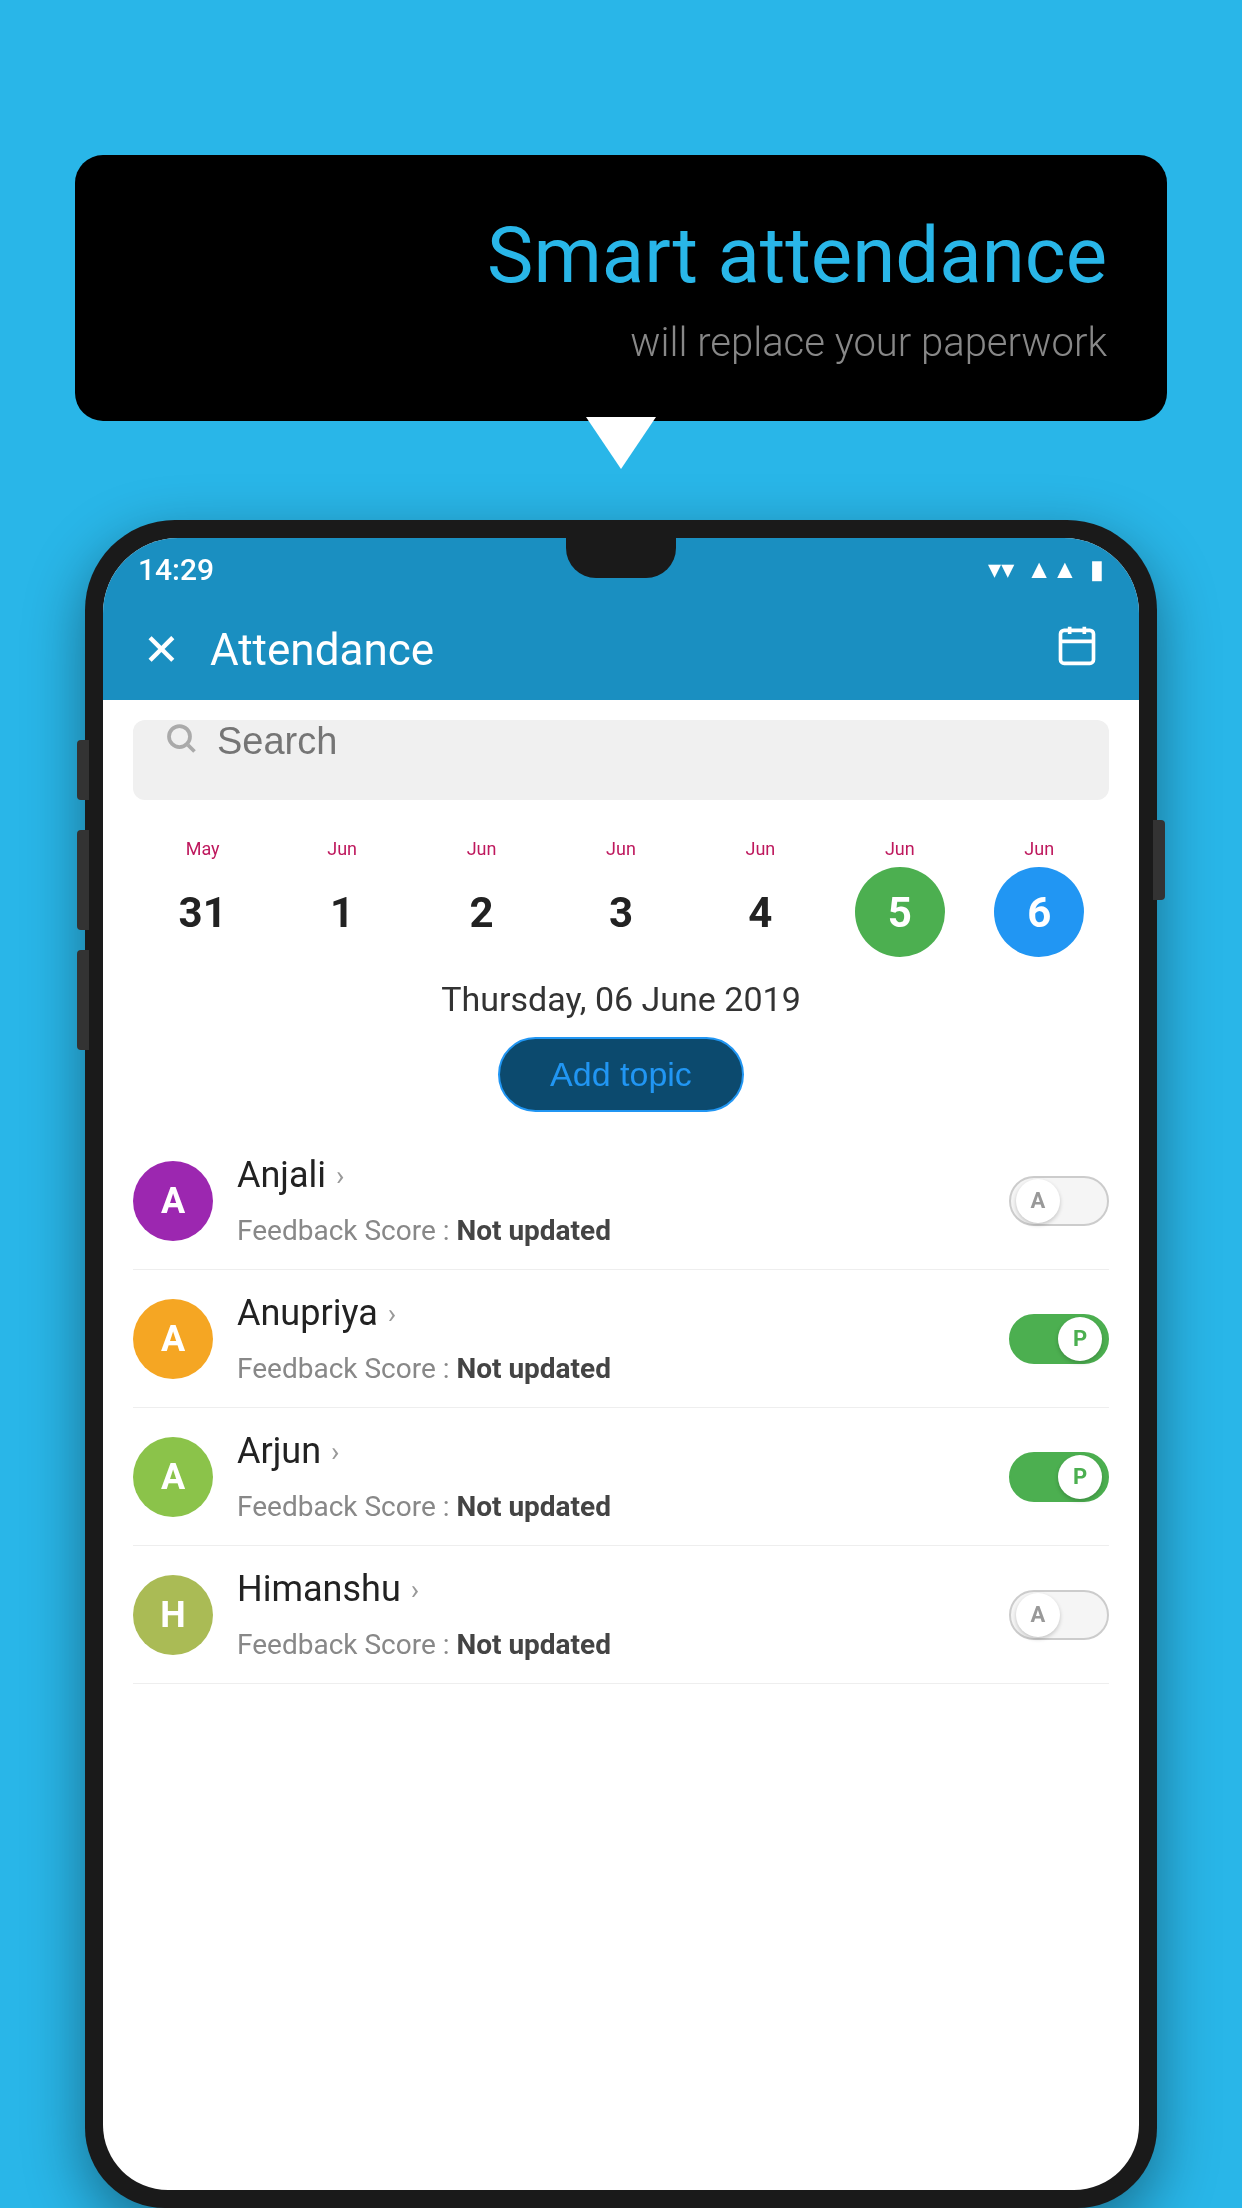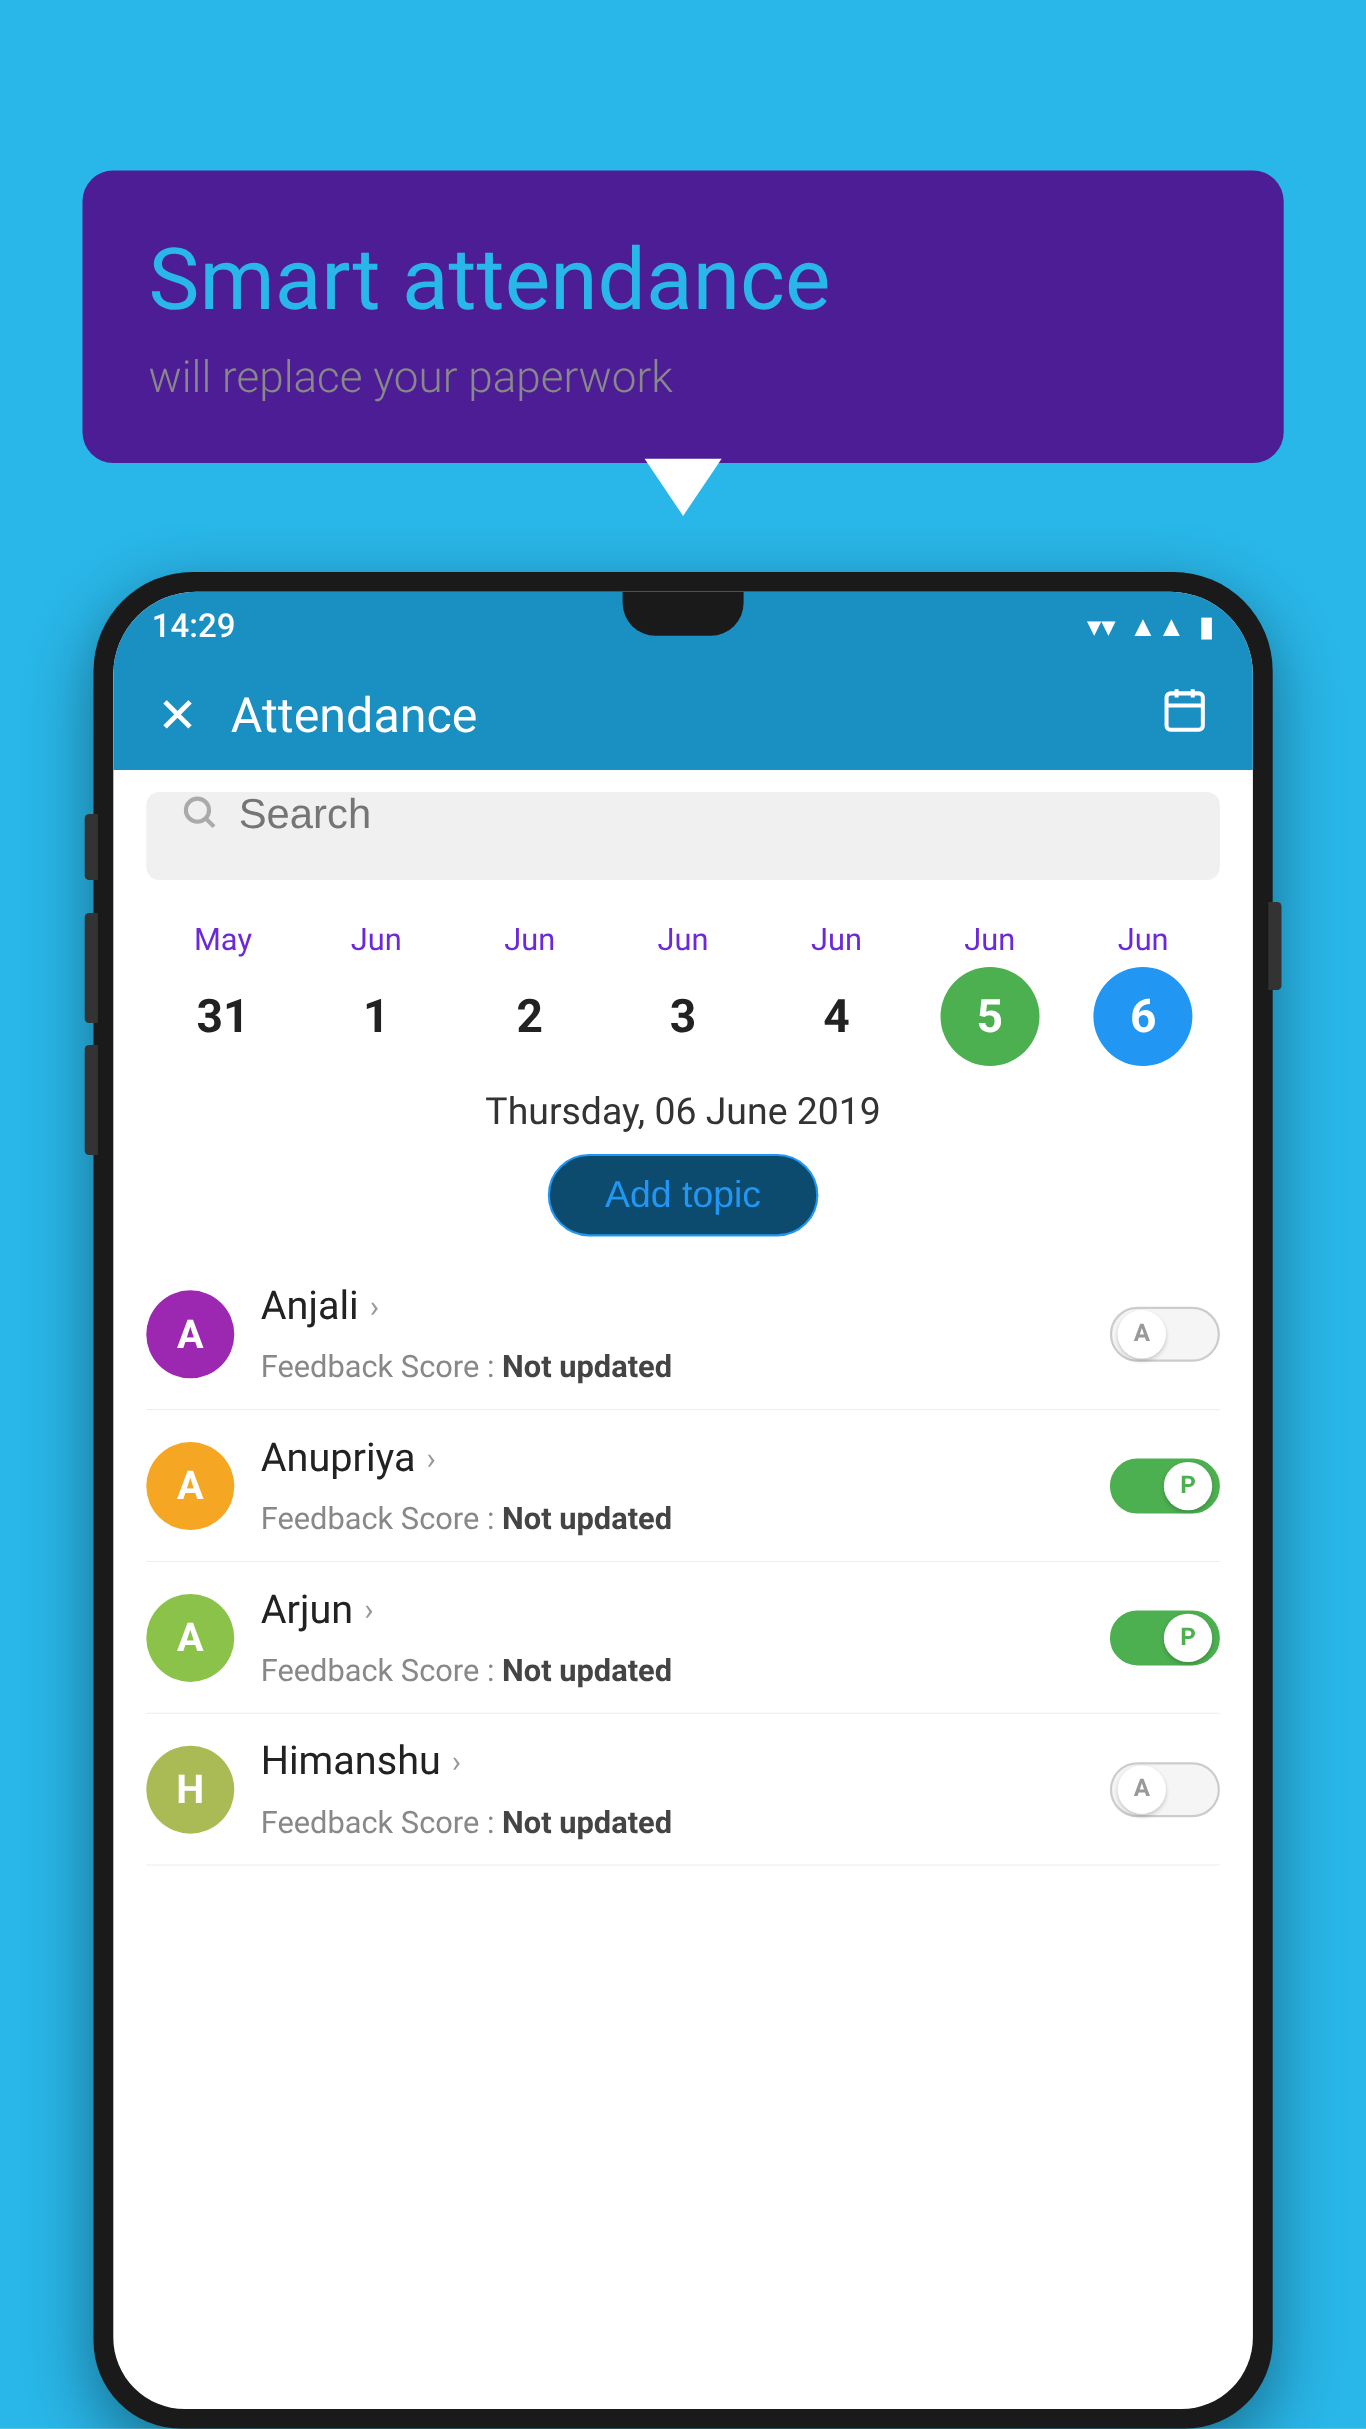--- a/index.html
+++ b/index.html
@@ -13,24 +13,24 @@
     }
 
     
     .speech-bubble-wrapper {
       position: absolute;
       top: 155px;
       left: 75px;
       right: 75px;
     }
     .speech-bubble {
-      background: #4c1d95;
+      background: #000000;
       border-radius: 28px;
       padding: 55px 60px 55px 60px;
-      text-align: left;
+      text-align: right;
       position: relative;
     }
     .speech-bubble::after {
       content: '';
       position: absolute;
       bottom: -48px;
       left: 50%;
       transform: translateX(-50%);
       width: 0;
       height: 0;
@@ -165,22 +165,22 @@
       justify-content: space-around;
       padding: 18px 30px 0;
     }
     .calendar-day {
       display: flex;
       flex-direction: column;
       align-items: center;
       width: 120px;
     }
     .calendar-month {
-      font-size: 28px;
-      color: #6d28d9;
+      font-size: 18px;
+      color: #be185d;
       margin-bottom: 8px;
     }
     .calendar-date {
       width: 90px;
       height: 90px;
       display: flex;
       align-items: center;
       justify-content: center;
       font-size: 42px;
       font-weight: bold;

